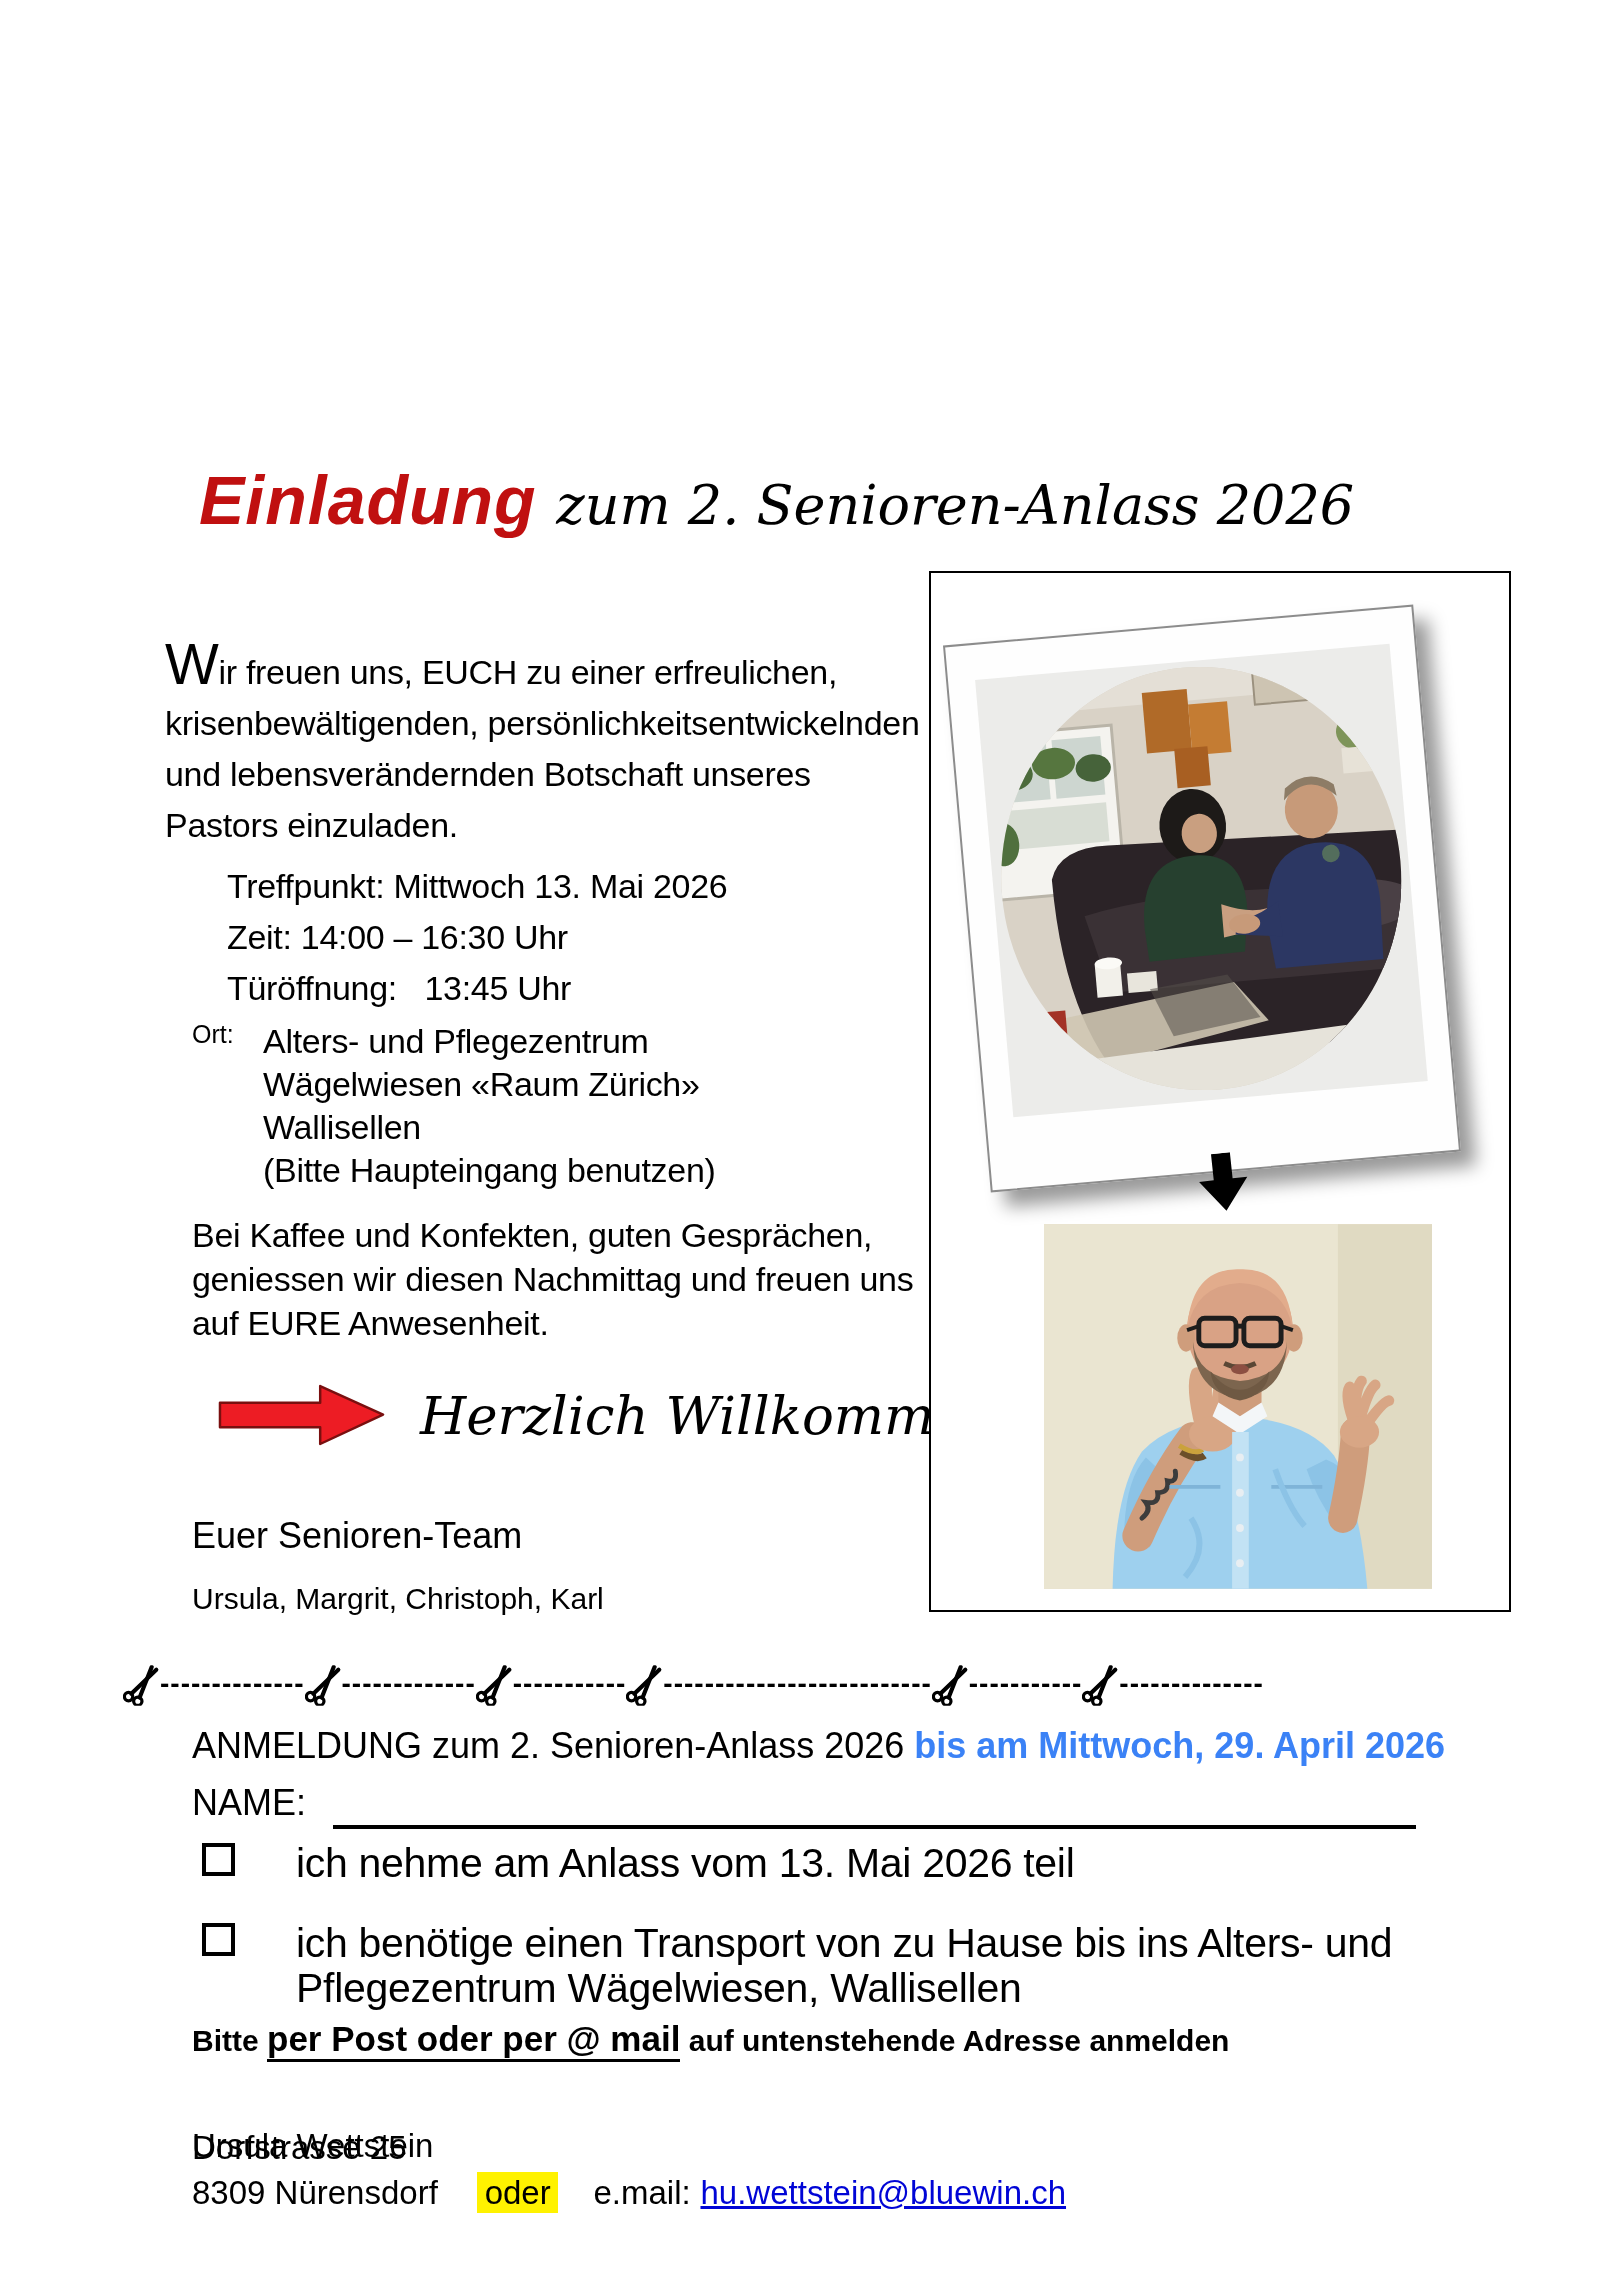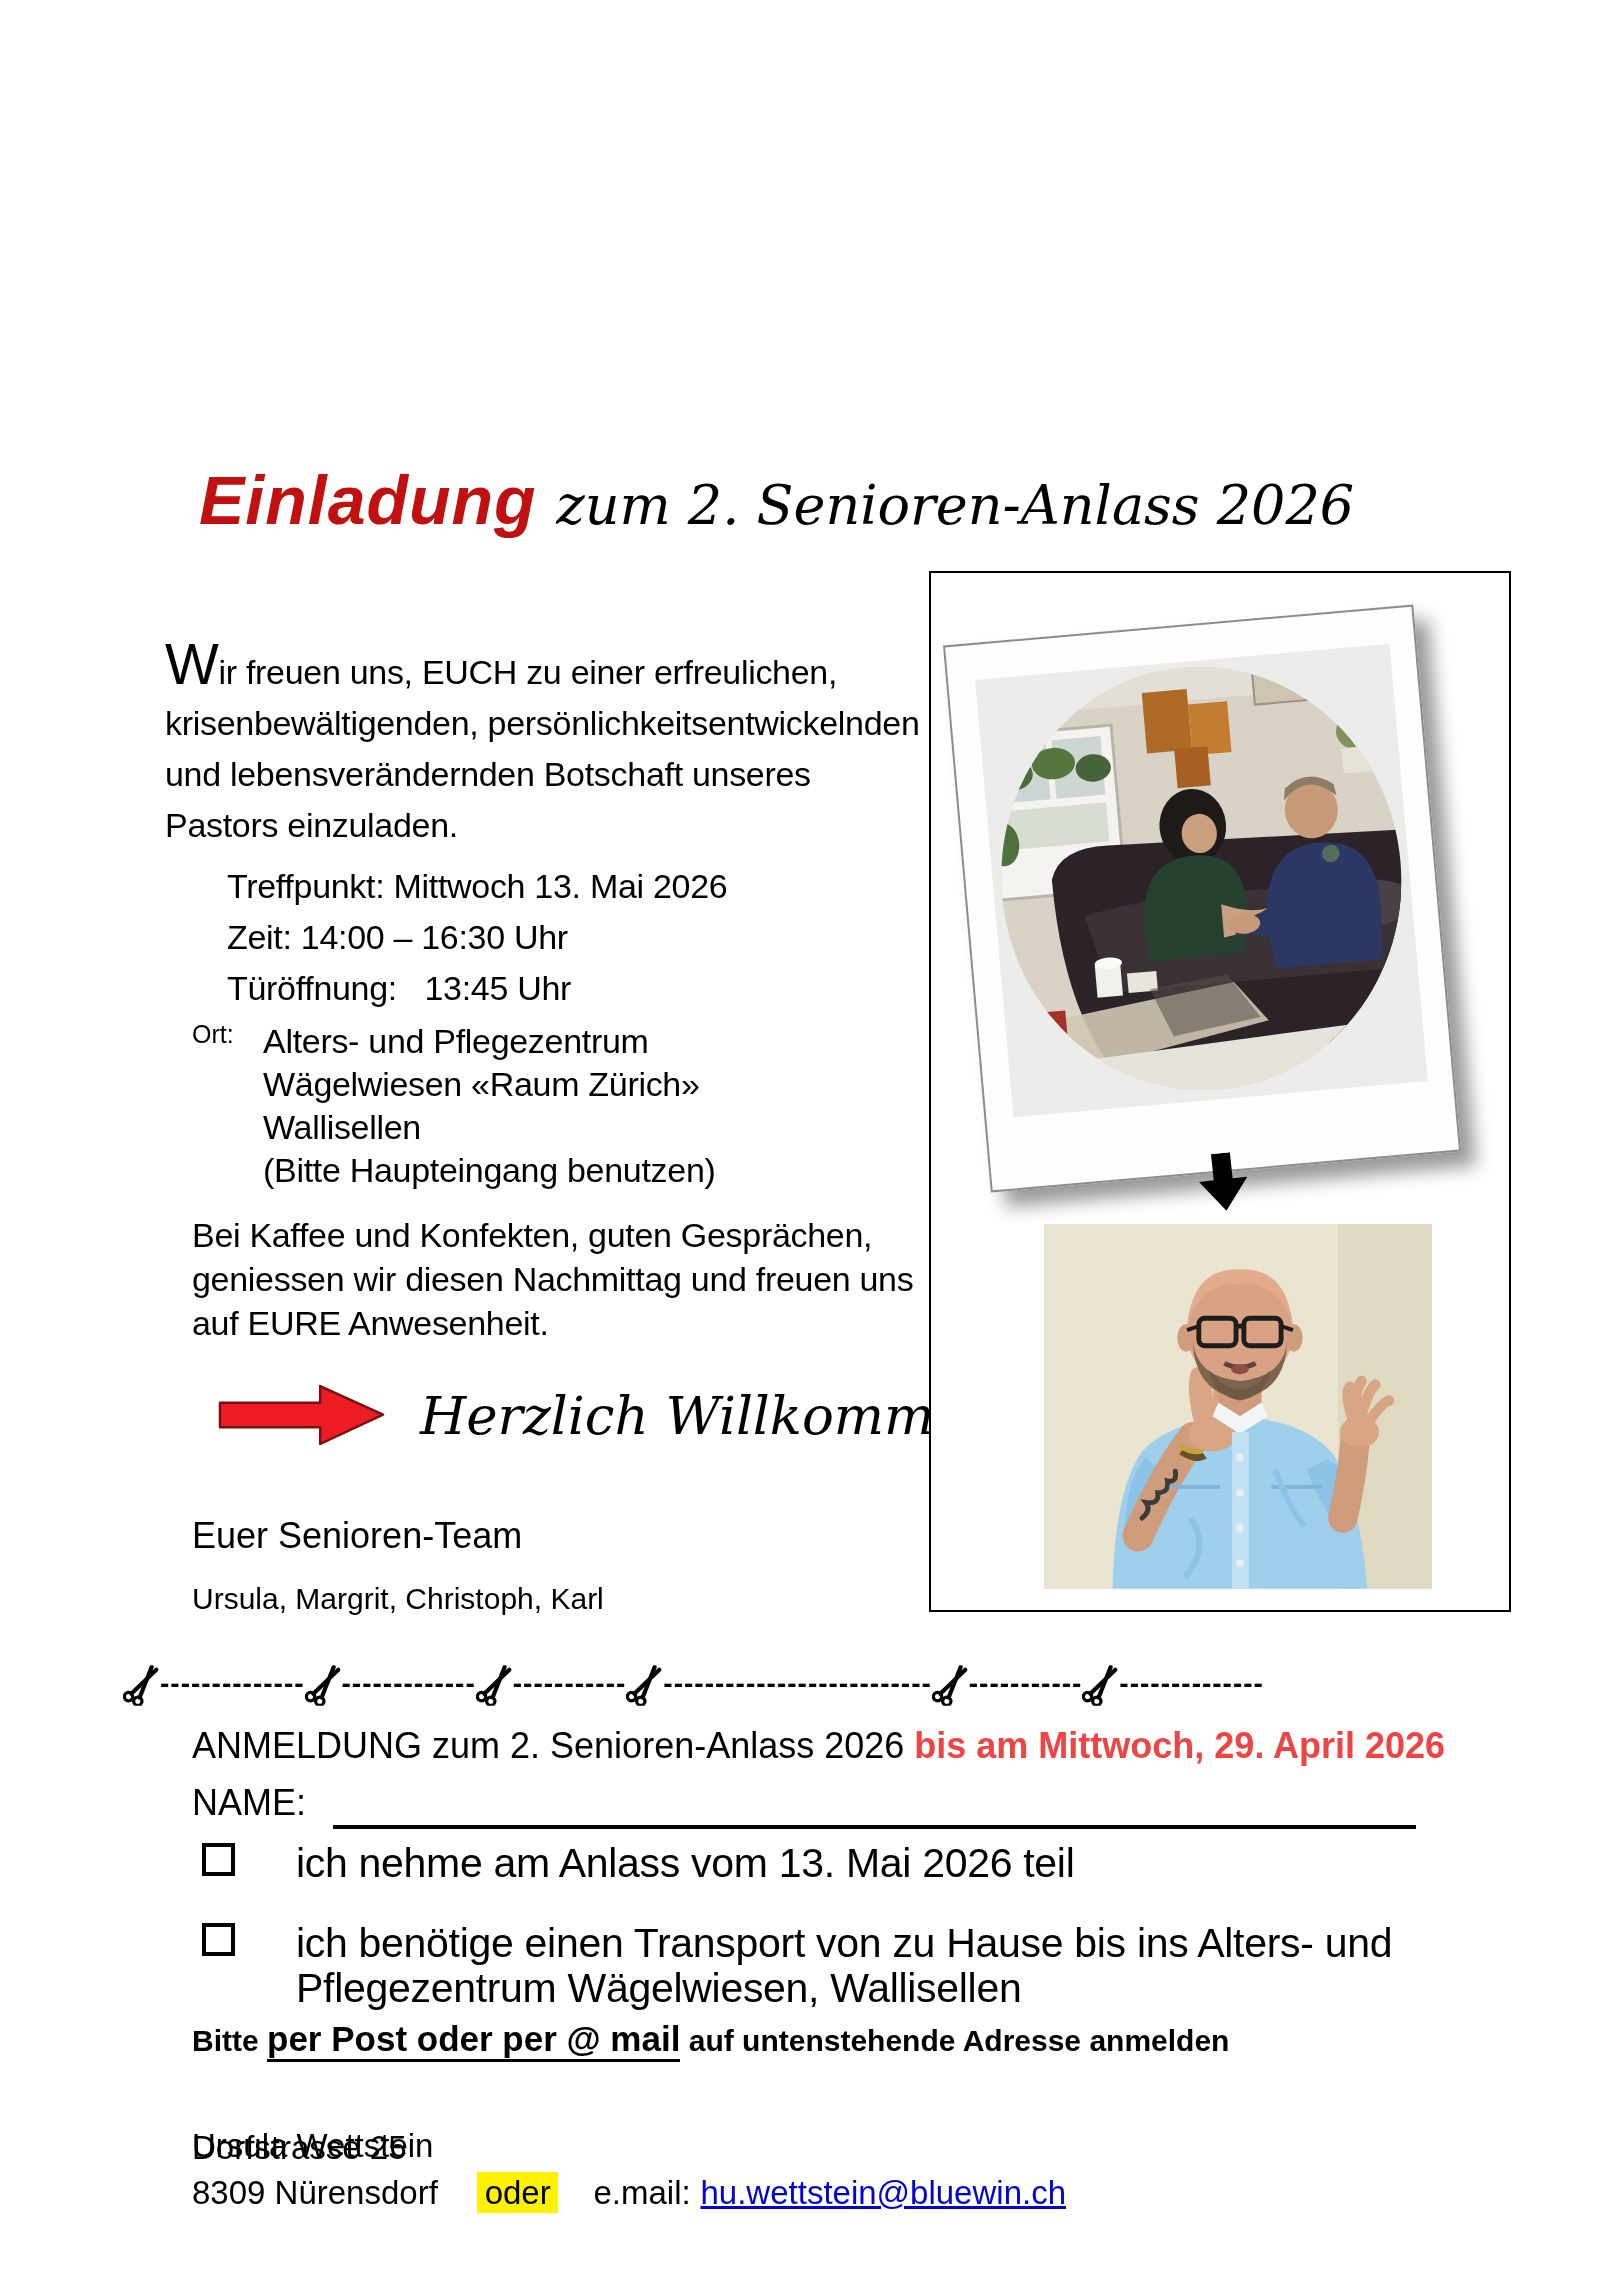--- a/index.html
+++ b/index.html
@@ -39,21 +39,21 @@
   .team-title { left:192px; top:1515px; font-size:36px; }
   .team-names { left:192px; top:1582px; font-size:30px; }
 
   
   .cutline { left:123px; top:1664px; width:1362px; display:flex; align-items:center; }
   .dashes { font-weight:bold; font-size:28px; letter-spacing:1px; white-space:pre; transform:translateY(-2px); }
   .scissor { width:37px; height:43px; flex:0 0 auto; }
 
   
   .anmeldung { left:192px; top:1725px; font-size:36px; white-space:nowrap; }
-  .anmeldung .red { color:#ef4444; font-weight:bold; }
+  .anmeldung .red { color:#3b82f6; font-weight:bold; }
   .name-row { left:192px; top:1782px; font-size:36px; }
   .name-line { left:333px; top:1825px; width:1083px; height:3.9px; background:#000; }
 
   .checkbox { width:33px; height:33px; border:4.9px solid #000; background:#fff; }
   .cb1 { left:202px; top:1843px; }
   .cb2 { left:202px; top:1923px; }
   .cb-label { font-size:41px; line-height:45px; letter-spacing:-0.3px; }
   .cbl1 { left:296px; top:1841px; width:1176px; }
   .cbl2 { left:296px; top:1921px; width:1157px; }
 

